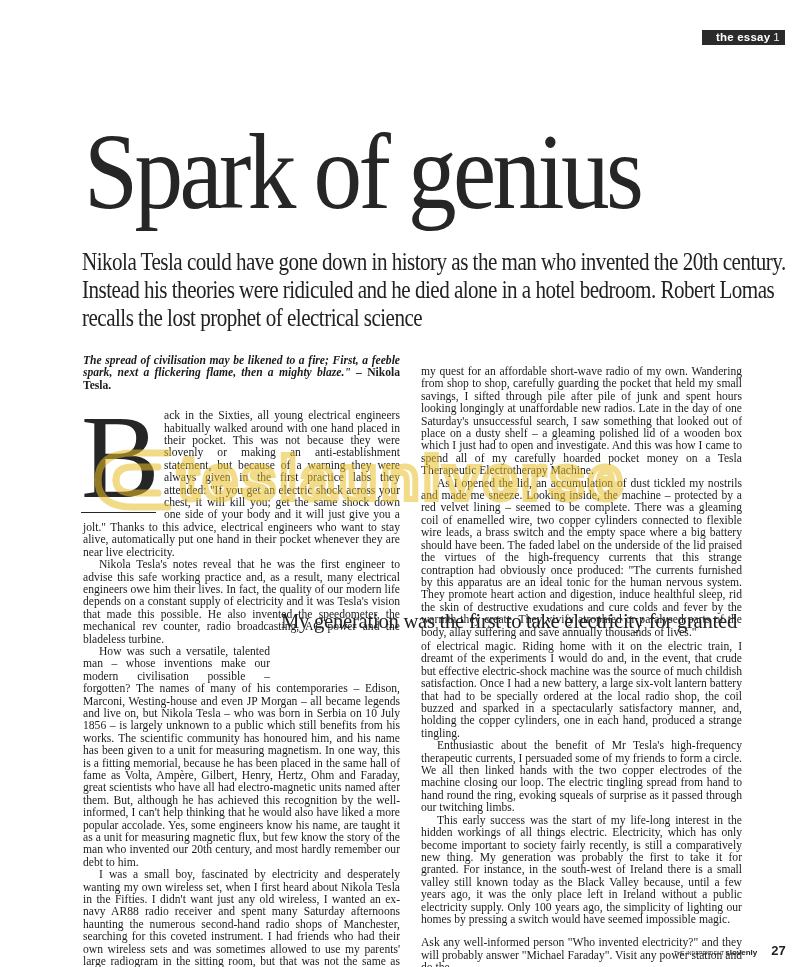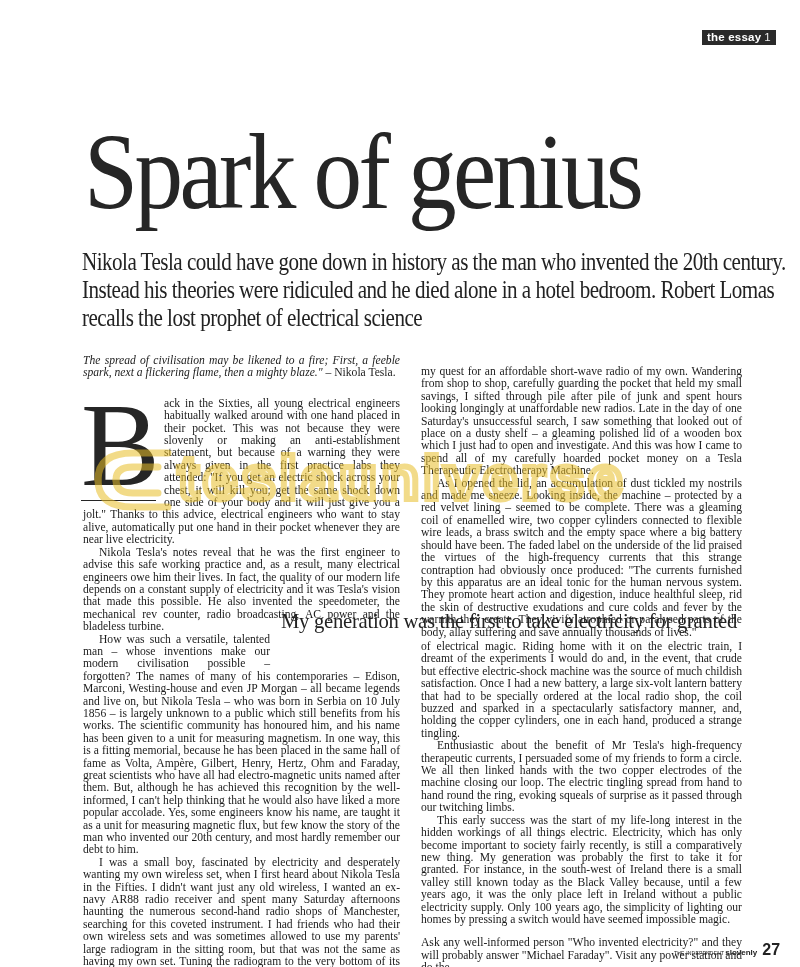--- a/index.html
+++ b/index.html
@@ -5,21 +5,21 @@
     html, body { margin: 0; padding: 0; }
     body {
       width: 800px; height: 967px; position: relative; overflow: hidden;
       background: #ffffff; color: #1e1e1e;
       font-family: "DejaVu Serif", "Liberation Serif", serif;
     }
     .section-tag {
       position: absolute; top: 30px; left: 702px;
       background: #2a2a2a; color: #fff;
       font-family: "Liberation Sans", sans-serif; font-weight: bold;
-      font-size: 11.5px; padding: 1px 5px 2px 5px; letter-spacing: 0.2px;
+      font-size: 11.5px; padding: 1px 5px 2px 14px; letter-spacing: 0.2px;
     }
     .section-tag .num { font-weight: normal; margin-left: 3px; color: #eee; }
     .headline {
       position: absolute; left: 84px; top: 112px; width: 700px;
       font-family: "Liberation Serif", serif; font-weight: normal;
       font-size: 108px; line-height: 120px; color: #262626;
       letter-spacing: -4px; transform: scaleX(0.9); transform-origin: left top;
       white-space: nowrap; margin: 0;
     }
     .standfirst {
@@ -30,42 +30,42 @@
     }
     .col {
       position: absolute; font-family: "Liberation Serif", serif;
       font-size: 11.6px; line-height: 12.4px; color: #1b1b1b; text-align: justify;
     }
     .col p { margin: 0; text-indent: 16px; }
     .col p.noindent { text-indent: 0; }
     .col-left { left: 83px; top: 355px; width: 317px; }
     .col-right { left: 421px; top: 366px; width: 321px; }
     .col-right2 { left: 421px; top: 641px; width: 321px; }
-    .epigraph { font-style: italic; text-indent: 0 !important; margin-bottom: 18px !important; }
+    .epigraph { font-style: italic; text-indent: 0 !important; margin-bottom: 18px !important; font-weight: bold; }
     .epigraph .attrib { font-style: normal; }
     .dropcap {
       float: left; font-family: "Liberation Serif", serif;
       font-size: 118px; line-height: 92px; height: 100px; width: 75px;
       margin: 2px 8px 0 -2px; color: #262626;
       border-bottom: 1.5px solid #262626;
     }
     .pullquote {
       position: absolute; left: 281px; top: 608px; width: 520px;
       font-family: "Liberation Serif", serif; font-size: 22px; line-height: 26px;
       color: #222; white-space: nowrap; letter-spacing: -0.3px;
       transform: scaleX(0.94); transform-origin: left top; margin: 0;
     }
     .pq-spacer { float: right; width: 130px; height: 34px; }
     .footer {
       position: absolute; left: 674px; top: 941px;
       font-family: "Liberation Sans", sans-serif; color: #222; white-space: nowrap;
     }
     .footer .pub { font-size: 5px; letter-spacing: 0.2px; }
     .footer .mag { font-size: 8px; font-weight: bold; margin-left: 1px; }
-    .footer .page { font-size: 16px; font-weight: bold; margin-left: 5px; }
+    .footer .page { font-size: 13px; font-weight: bold; margin-left: 14px; }
     .watermark {
       position: absolute; left: 88px; top: 445px; width: 560px; height: 70px;
       pointer-events: none; opacity: 0.55;
     }
     .watermark svg { width: 100%; height: 100%; }
     .watermark-text {
       position: absolute; left: 178px; top: 447px;
       font-family: "Liberation Sans", sans-serif; font-weight: bold;
       font-size: 62px; letter-spacing: 4px; color: transparent;
       -webkit-text-stroke: 6px rgba(232, 190, 40, 0.55);

